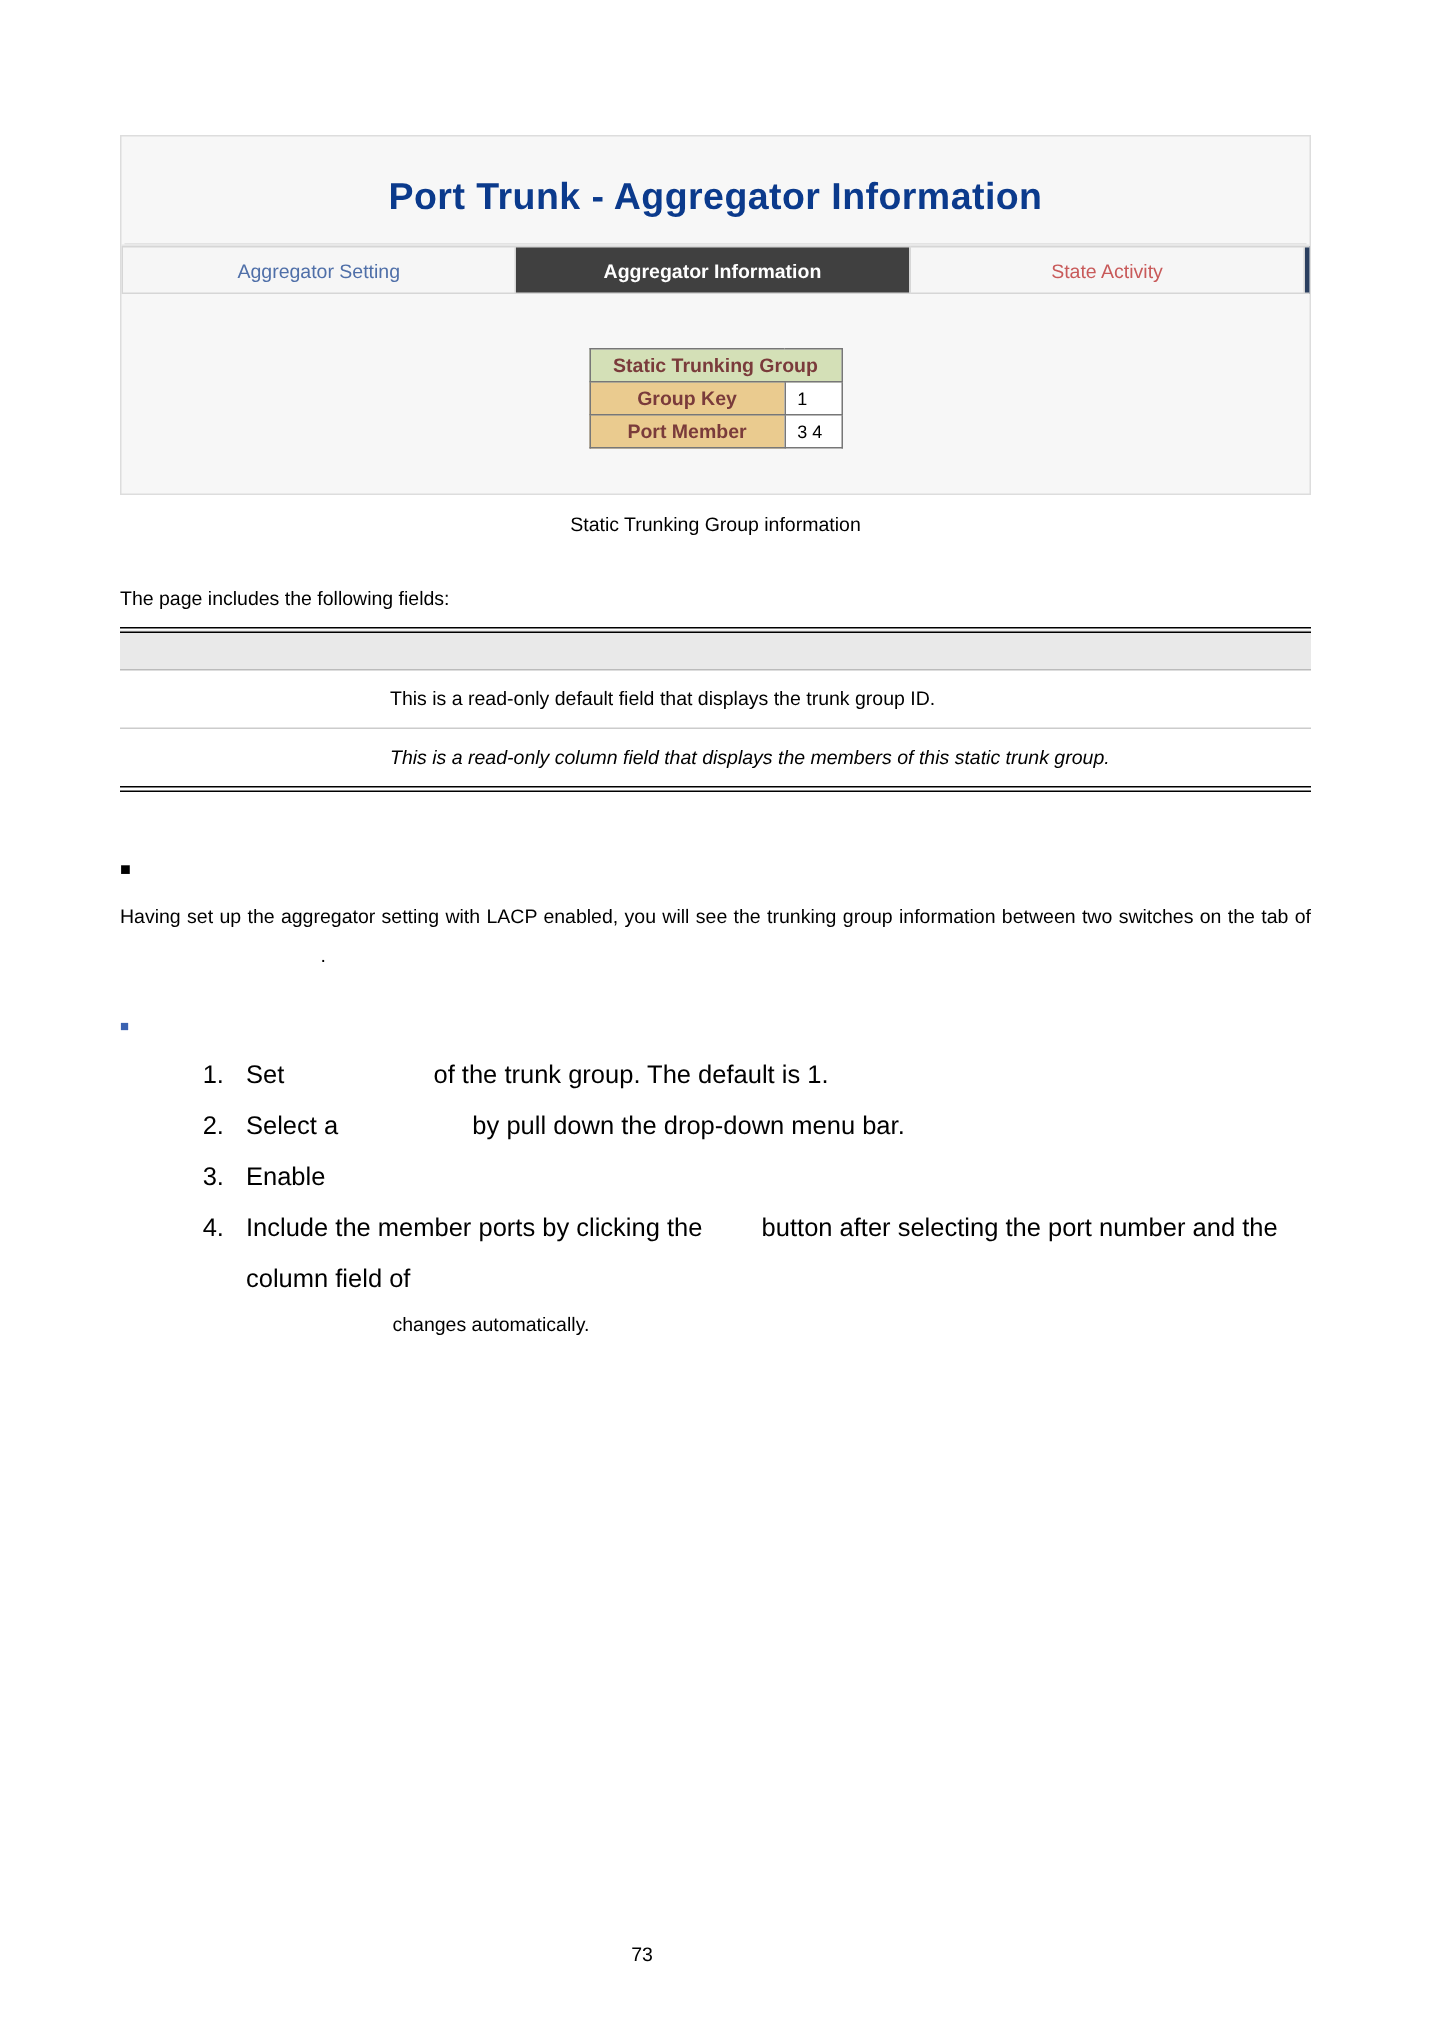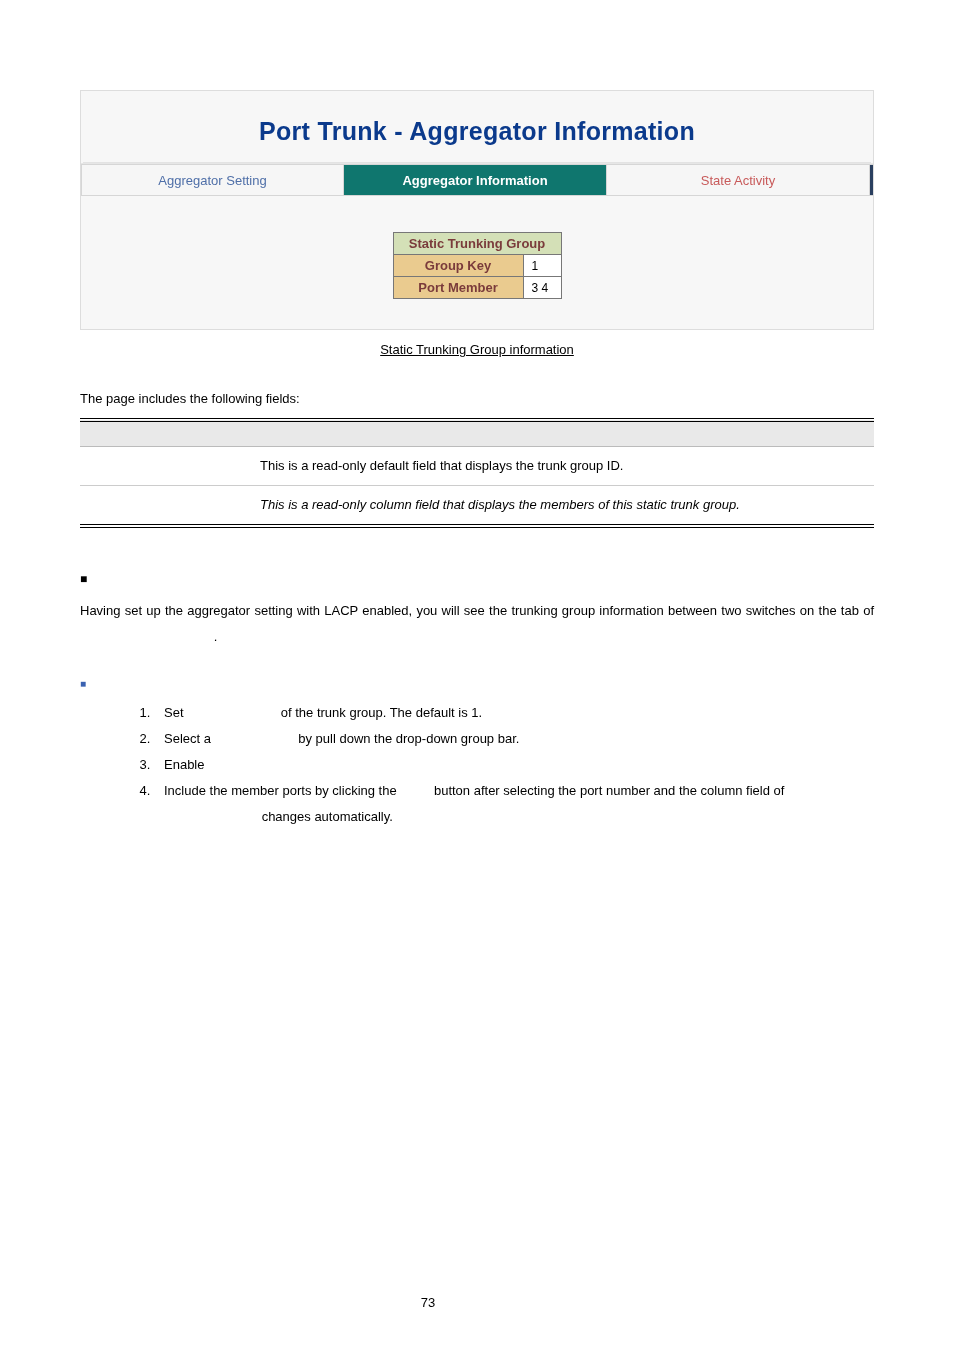--- a/index.html
+++ b/index.html
@@ -16,21 +16,21 @@
     flex: 1 1 33.33%;
     text-align: center;
     font-size: 13px;
     padding: 8px 0 7px 0;
     border: 1px solid #d6d6d6;
     border-left: none;
     background: #f2f2f2;
   }
   .tab:first-child { border-left: 1px solid #d6d6d6; }
   .tab.inactive { color: #4f6fa8; background:#f6f6f6; }
-  .tab.active { color: #ffffff; background: #0f766e; font-weight: bold; }
+  .tab.active { color: #ffffff; background: #404040; font-weight: bold; }
   .tab.inactive2 { color: #c85a5a; background:#f6f6f6; }
   .tab-sep {
     width: 3px; background: #f2f2f2;
     border-top:1px solid #d6d6d6; border-bottom:1px solid #d6d6d6;
   }
   .tab-sep.dark { background: #2a3f5f; }
 
   .panel-body { padding: 36px 0 30px 0; display:flex; justify-content:center; }
 
   table.static { border-collapse: collapse; }
@@ -39,37 +39,37 @@
     border: 1px solid #777; padding: 3px 1px; text-align:center; font-size:13px;
   }
   table.static th.label {
     background: #eacb8f; color:#7a3b3b; font-weight:bold;
     border: 1px solid #777; padding: 3px 14px; text-align:center; font-size:13px; width:130px;
   }
   table.static td.val {
     background:#ffffff; border:1px solid #777; padding:3px 8px; font-size:12px; width:38px; text-align:left;
   }
 
-  .caption { text-align:center; font-size:13px; margin-top:12px;text-decoration:underline; }
+  .caption { text-align:center; font-size:13px; margin-top:12px; }
   .fields-intro { font-size:13px; margin-top:34px; }
 
   table.fields { width:100%; border-collapse: collapse; margin-top:12px; font-size:13px; }
   table.fields thead td { background:#e9e9e9; border-top:4px double #000; border-bottom:1px solid #bbb; height:26px; }
   table.fields tbody tr td { border-bottom:1px solid #ccc; padding:8px 10px 8px 0; vertical-align:top; line-height:1.7; }
   table.fields tbody tr td.obj { width:180px; }
   table.fields tbody tr:last-child td { border-bottom:4px double #000;font-style:italic; }
 
   .section-mark { font-size:11px; color:#000; margin-top:44px; }
   .section-mark .sq { font-size:12px; }
   .section-text { font-size:13px; margin-top:12px; line-height:2.0; text-align:justify; }
 
   .switch-mark { margin-top:26px; font-size:12px; color:#3a62b1; }
   .switch-mark .sq { font-size:10px; }
 
-  ol.steps { list-style: decimal; margin-top:10px; margin-left:74px; font-size:13px; line-height:2.0; }
+  ol.steps { list-style: decimal; margin-top:10px; margin-left:74px; font-size:17px; line-height:2.0; }
   ol.steps li { padding-left:10px; }
   .steps-cont { margin-left:108px; font-size:13px; line-height:2.0; }
 
   .page-num { position:absolute; bottom:40px; left:0; width:856px; text-align:center; font-size:13px; }
 </style>
 </head>
 <body>
 
 <div class="page">
 
@@ -139,21 +139,21 @@
 
   <ol class="steps">
     <li>
       <span>Set</span>
       <span style="display:inline-block; width:90px;"></span>
       <span>of the trunk group. The default is 1.</span>
     </li>
     <li>
       <span>Select a</span>
       <span style="display:inline-block; width:80px;"></span>
-      <span>by pull down the drop-down group bar.</span>
+      <span>by pull down the drop-down menu bar.</span>
     </li>
     <li>
       <span>Enable</span>
     </li>
     <li>
       <span>Include the member ports by clicking the</span>
       <span style="display:inline-block; width:30px;"></span>
       <span>button after selecting the port number and the column field of</span>
     </li>
   </ol>

